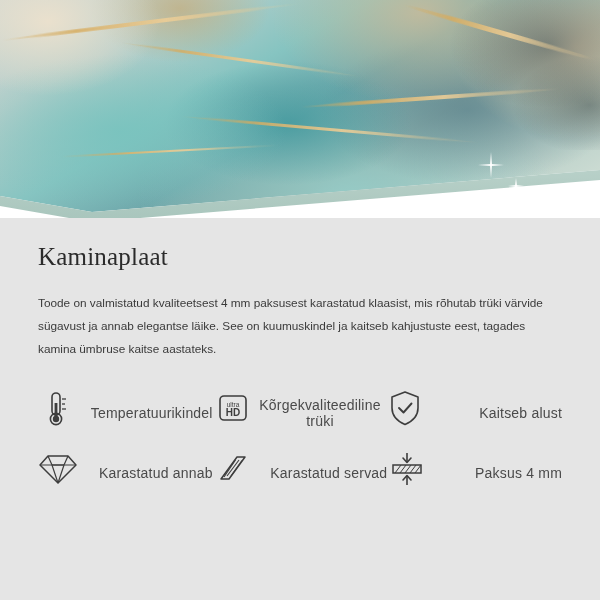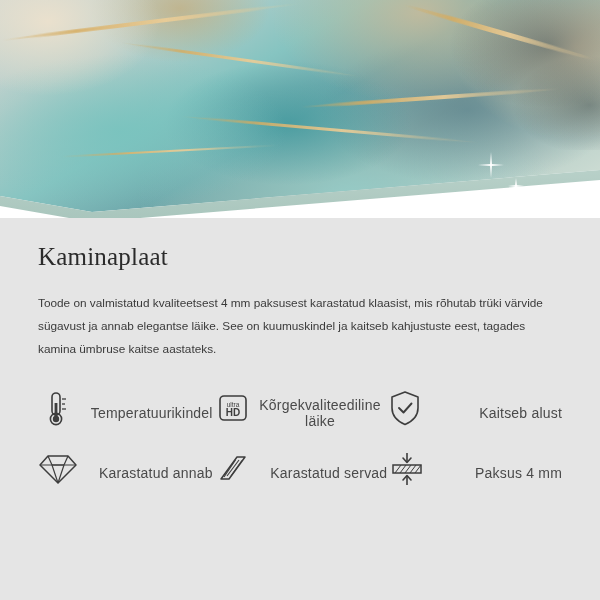--- a/index.html
+++ b/index.html
@@ -204,21 +204,21 @@
       </div>
 
       <div class="feature">
         <div class="feature-icon">
           <svg width="40" height="36" viewBox="0 0 40 36">
             <rect x="7" y="5" width="26" height="24" rx="4" fill="none" stroke="#3d3d3d" stroke-width="1.6"></rect>
             <text x="20" y="15.5" text-anchor="middle" font-family="Liberation Sans, sans-serif" font-size="6.5" fill="#3d3d3d">ultra</text>
             <text x="20" y="25" text-anchor="middle" font-family="Liberation Sans, sans-serif" font-size="10" font-weight="bold" fill="#3d3d3d">HD</text>
           </svg>
         </div>
-        <div class="feature-label">Kõrgekvaliteediline läike</div>
+        <div class="feature-label">Kõrgekvaliteediline trüki</div>
       </div>
 
       <div class="feature">
         <div class="feature-icon">
           <svg width="36" height="40" viewBox="0 0 36 40">
             <path d="M18 3 L31 8 V19 C31 27 25 32.5 18 35.5 C11 32.5 5 27 5 19 V8 Z" fill="none" stroke="#3d3d3d" stroke-width="1.6" stroke-linejoin="round"></path>
             <path d="M12 19 L16.5 23.5 L24.5 14.5" fill="none" stroke="#3d3d3d" stroke-width="1.9" stroke-linecap="round" stroke-linejoin="round"></path>
           </svg>
         </div>
         <div class="feature-label">Kaitseb alust</div>

